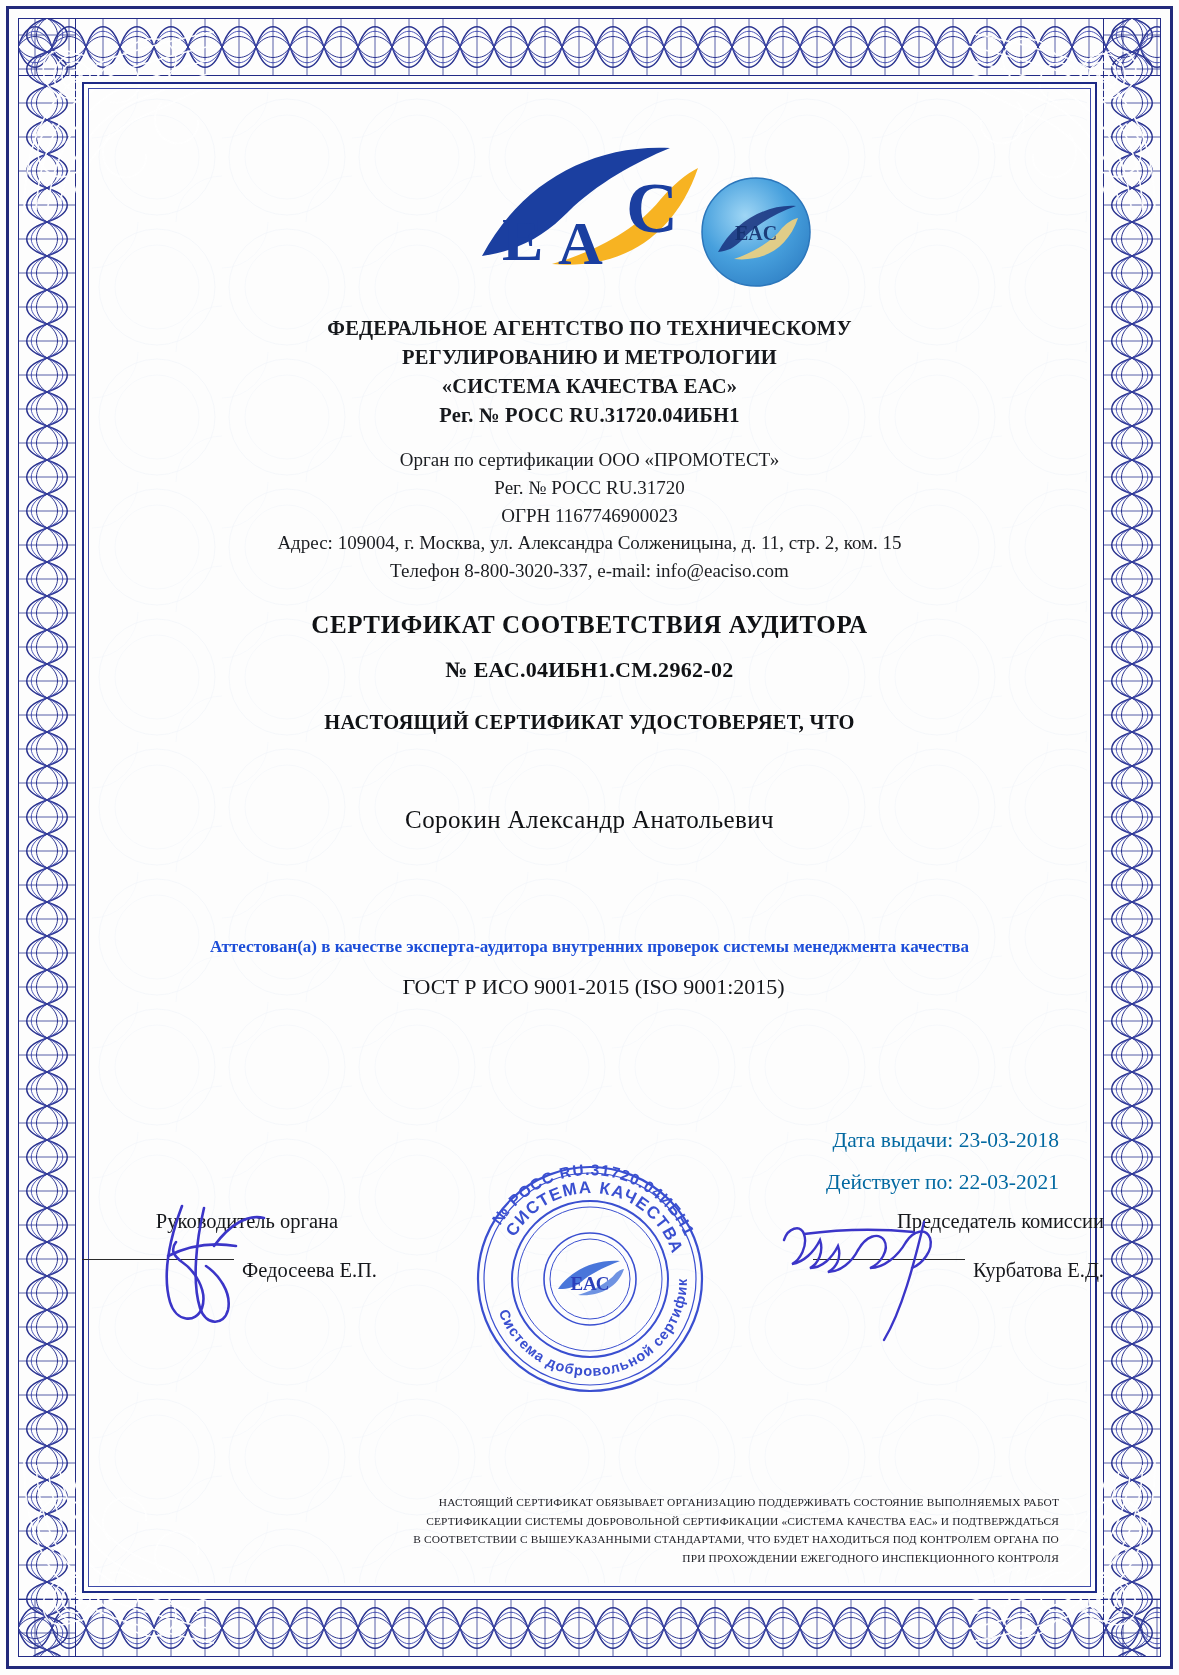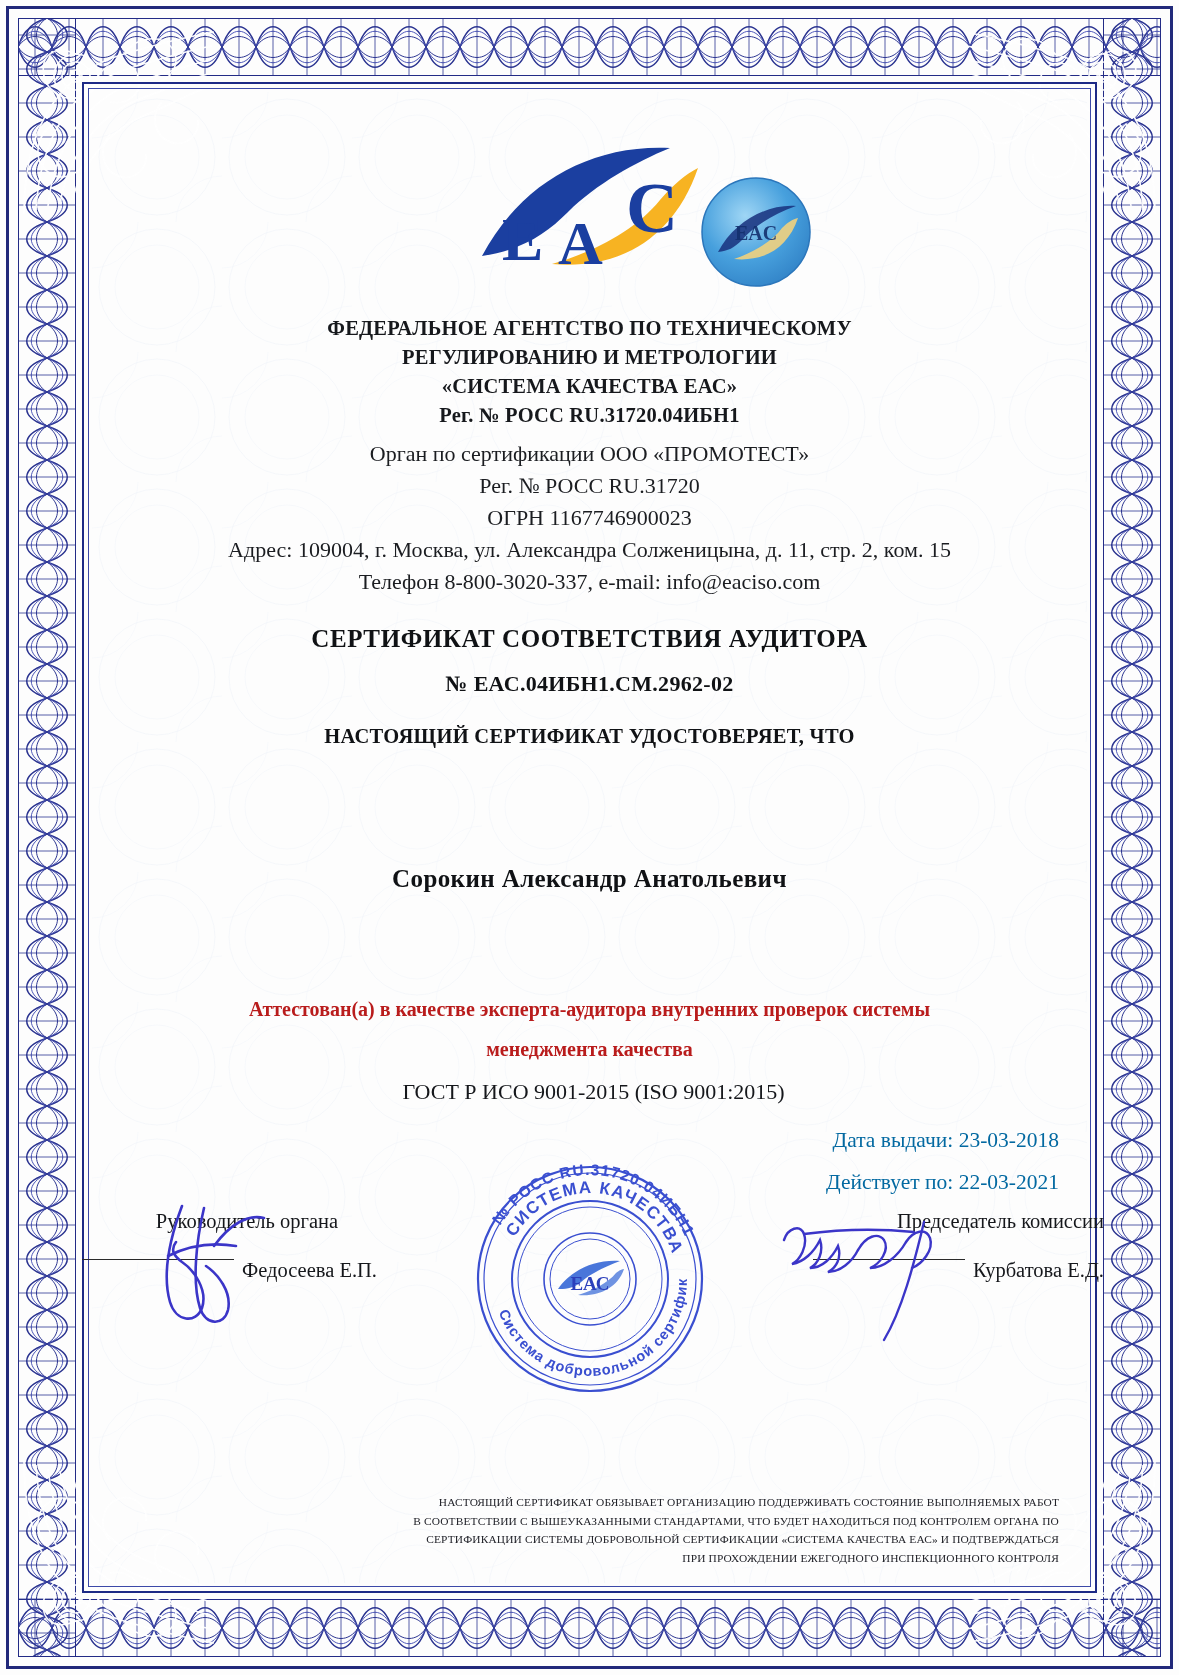--- a/index.html
+++ b/index.html
@@ -105,22 +105,22 @@
     margin-top: 6px;
     font-weight: bold;
     font-size: 20.5px;
     line-height: 1.42;
     letter-spacing: .2px;
     color: #16181c;
   }
   .org-block .l { display: block; white-space: nowrap; }
 
   .body-block {
-    margin-top: 8px;
-    font-size: 22px;
+    margin-top: 16px;
+    font-size: 19px;
     line-height: 1.45;
     color: #1b1d21;
   }
   .body-block .l { display: block; white-space: nowrap; }
 
   .cert-title {
     margin-top: 27px;
     font-weight: bold;
     font-size: 25px;
     letter-spacing: .6px;
@@ -138,34 +138,34 @@
   .cert-attests {
     margin-top: 28px;
     font-weight: bold;
     font-size: 20.5px;
     letter-spacing: .3px;
     color: #101215;
     white-space: nowrap;
   }
 
   .holder-name {
-    margin-top: 117px;
-    font-weight: bold;
+    margin-top: 72px;
+    font-weight: normal;
     font-size: 25px;
     letter-spacing: .4px;
     color: #101215;
     white-space: nowrap;
   }
 
   .scope {
     margin-top: 96px;
     font-weight: bold;
-    font-size: 20px;
+    font-size: 17px;
     line-height: 2.0;
-    color: #b91c1c;
+    color: #1d4ed8;
     max-width: 760px;
     font-family: Liberation Serif, serif;
   }
   .standard {
     margin-top: 6px;
     font-size: 22px;
     line-height: 1.5;
     color: #15171b;
     white-space: nowrap;
     margin-left: 8px;
@@ -507,19 +507,19 @@
             <path d="M132,36 C140,24 152,22 156,32 C160,44 148,58 138,62"></path>
             <path d="M150,16 C140,58 128,104 110,134"></path>
             <path d="M30,28 C60,24 100,22 140,26"></path>
           </g>
         </svg>
       </div>
     </div>
 
     <div class="footer">
       <span class="l">НАСТОЯЩИЙ СЕРТИФИКАТ ОБЯЗЫВАЕТ ОРГАНИЗАЦИЮ ПОДДЕРЖИВАТЬ СОСТОЯНИЕ ВЫПОЛНЯЕМЫХ РАБОТ</span>
+      <span class="l">СЕРТИФИКАЦИИ СИСТЕМЫ ДОБРОВОЛЬНОЙ СЕРТИФИКАЦИИ «СИСТЕМА КАЧЕСТВА ЕАС» И ПОДТВЕРЖДАТЬСЯ</span>
       <span class="l">В СООТВЕТСТВИИ С ВЫШЕУКАЗАННЫМИ СТАНДАРТАМИ, ЧТО БУДЕТ НАХОДИТЬСЯ ПОД КОНТРОЛЕМ ОРГАНА ПО</span>
-      <span class="l">СЕРТИФИКАЦИИ СИСТЕМЫ ДОБРОВОЛЬНОЙ СЕРТИФИКАЦИИ «СИСТЕМА КАЧЕСТВА ЕАС» И ПОДТВЕРЖДАТЬСЯ</span>
       <span class="l">ПРИ ПРОХОЖДЕНИИ ЕЖЕГОДНОГО ИНСПЕКЦИОННОГО КОНТРОЛЯ</span>
     </div>
 
   </div>
 </div>
 
 </body></html>

